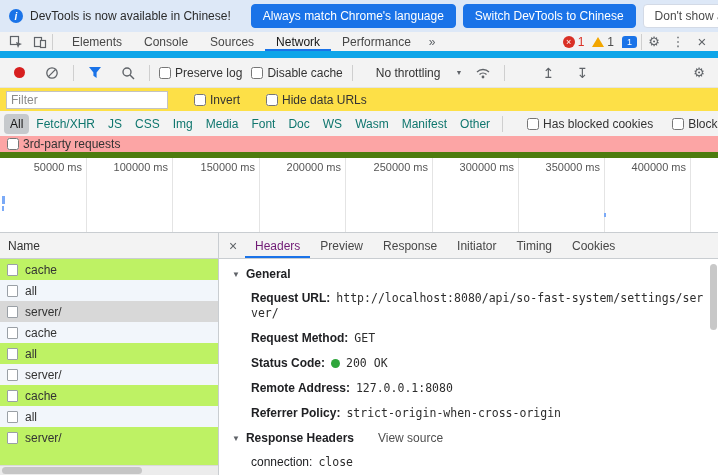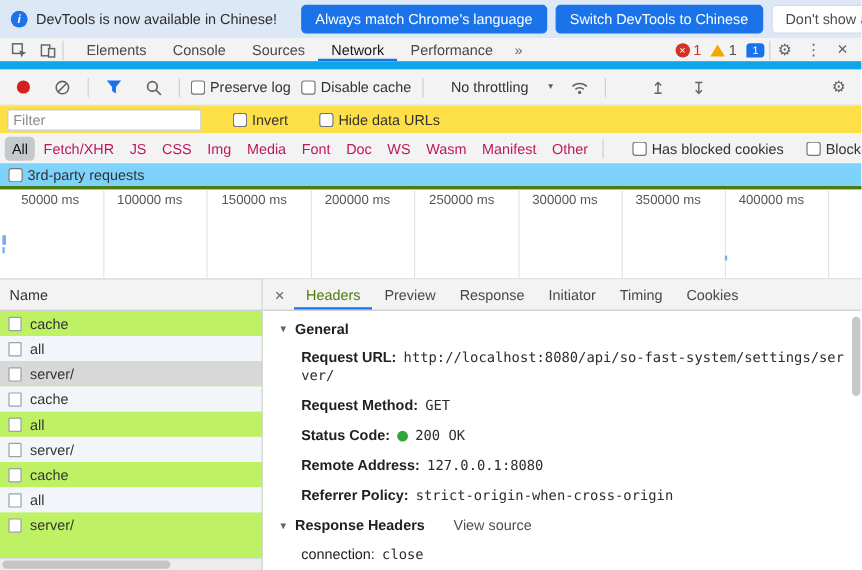--- a/index.html
+++ b/index.html
@@ -42,49 +42,49 @@
   .io-group{display:flex;align-items:center;gap:10px;margin-left:22px}
   .arrow-glyph{font-size:14px;color:#5f6368;line-height:1}
 
   
   .filter-row{height:23px;background:#fde047;display:flex;align-items:center;padding:0 6px;gap:26px}
   .filter-input{width:162px;height:18px;border:1px solid #c3c3c3;background:#fff;font:inherit;font-size:12px;padding:0 4px;color:#333}
   .filter-input::placeholder{color:#8b8b8b}
 
   
   .chips-row{height:25px;background:#f3f3f3;display:flex;align-items:center;padding:0 4px;gap:1px;overflow:hidden}
-  .chip{padding:3px 6px;border-radius:4px;color:#be185d;white-space:nowrap}
+  .chip{padding:3px 6px;border-radius:4px;color:#0f766e;white-space:nowrap}
   .chip.selected{background:#c6c9cc;color:#161616}
   .chips-row .vsep{margin:0 5px}
   .chips-row .cb{margin-left:18px}
 
-  .third-row{height:22px;background:#7dd3fc;border-bottom:3px solid #4d7c0f;display:flex;align-items:center;padding:0 7px}
+  .third-row{height:22px;background:#fca5a5;border-bottom:6px solid #4d7c0f;display:flex;align-items:center;padding:0 7px}
 
   
   .timeline{height:75px;position:relative;background:#fff;border-bottom:1px solid #c9cdd1;overflow:hidden}
   .tl-seg{position:absolute;top:0;bottom:0;border-right:1px solid #e4e4e4}
-  .tl-label{position:absolute;top:3px;right:20px;color:#565656;font-size:11px;white-space:nowrap}
+  .tl-label{position:absolute;top:3px;right:4px;color:#565656;font-size:11px;white-space:nowrap}
   .tl-mark{position:absolute;background:#7baaf7}
 
   
   .split{display:flex;height:242px}
   .left-panel{width:219px;border-right:1px solid #c9cdd1;display:flex;flex-direction:column;position:relative;background:#bef264;flex:0 0 219px}
   .col-header{height:26px;background:#f3f3f3;border-bottom:1px solid #c9cdd1;display:flex;align-items:center;padding:0 8px;color:#333}
   .req-row{height:21px;display:flex;align-items:center;gap:7px;padding:0 7px;white-space:nowrap}
   .req-row.alt{background:#f2f6fb}
   .req-row.sel{background:#d8d8d8}
   .file-ico{width:11px;height:12px;border:1px solid #9aa0a6;background:#fff;border-radius:1px;flex:0 0 11px}
   .h-scroll{position:absolute;left:0;right:0;bottom:0;height:10px;background:#ececec;border-top:1px solid #dadada}
   .h-scroll .thumb{position:absolute;left:2px;top:1px;height:7px;width:140px;background:#c5c5c5;border-radius:4px}
 
   .right-panel{flex:1;display:flex;flex-direction:column;position:relative;background:#fff;min-width:0}
   .detail-tabs{height:26px;background:#f3f3f3;border-bottom:1px solid #c9cdd1;display:flex;align-items:center;padding:0 2px}
   .close-x{width:24px;text-align:center;color:#5f6368;font-size:14px}
   .dtab{padding:0 10px;height:100%;display:flex;align-items:center;color:#474747;white-space:nowrap}
-  .dtab.active{color:#4d7c0f;box-shadow:inset 0 -2px 0 #1a73e8}
+  .dtab.active{color:#701a75;box-shadow:inset 0 -2px 0 #1a73e8}
   .detail-content{flex:1;overflow:hidden;padding-top:3px}
   .section-hdr{display:flex;align-items:center;gap:6px;padding:5px 8px 5px 13px}
   .tri{font-size:8px;color:#5f6368}
   .sec-title{font-weight:bold;color:#202124}
   .view-source{margin-left:18px;color:#4f4f4f}
   .kv{padding:5px 12px 5px 32px;line-height:15px;word-break:break-all}
   .kv .k{font-weight:bold;color:#202124;margin-right:6px}
   .kv .k.plain{font-weight:normal}
   .kv .v{font-family:"DejaVu Sans Mono",monospace;font-size:11.5px;color:#2d2d2d}
   .dot{display:inline-block;width:9px;height:9px;border-radius:50%;background:#2fa63c;margin-right:6px;vertical-align:-1px}

